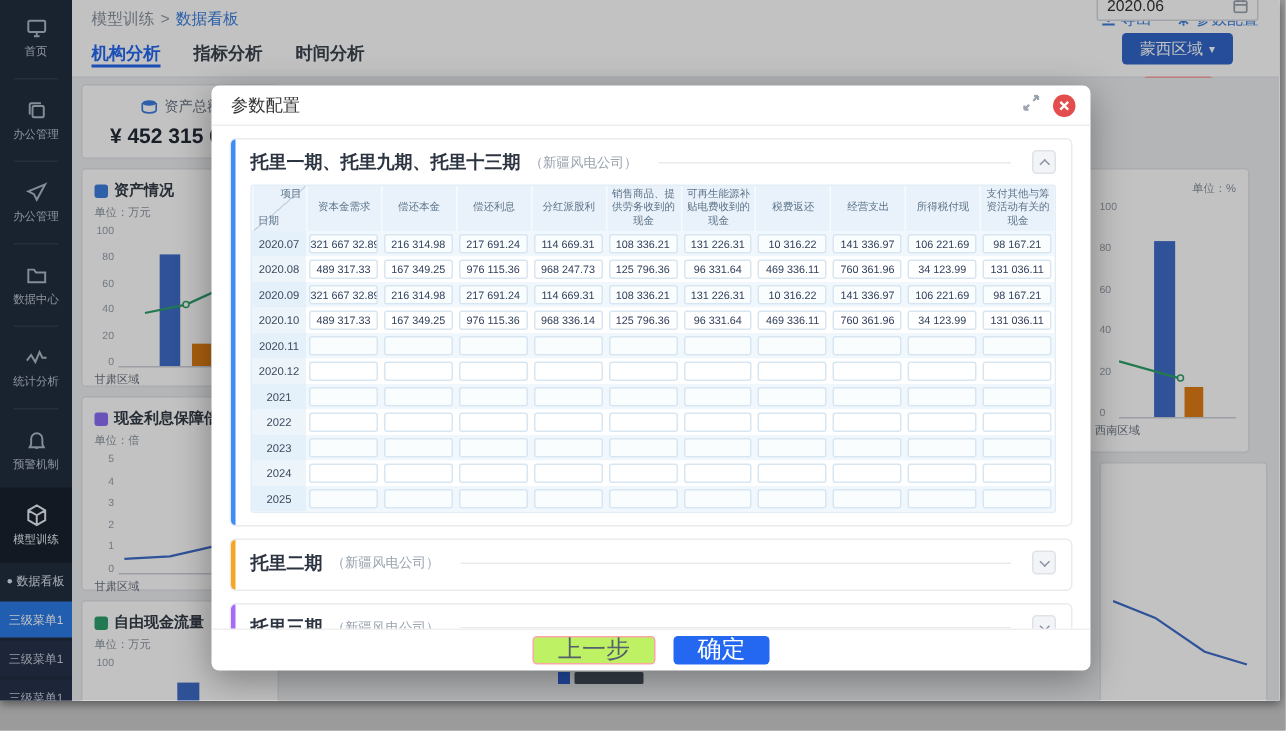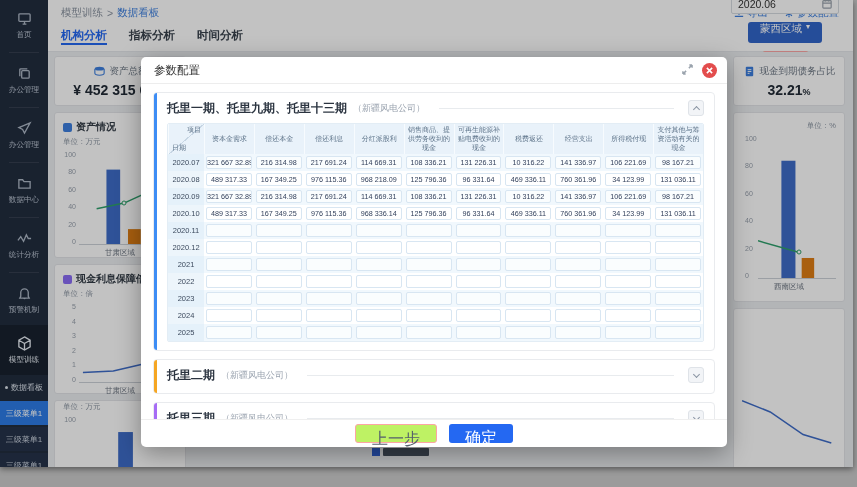--- a/index.html
+++ b/index.html
@@ -29,21 +29,21 @@
   .top-actions .act { display:flex; align-items:center; gap:3px; cursor:pointer;text-align:right; }
   .top-actions svg { width:10px; height:10px; stroke:#3d7fde; fill:none; stroke-width:1.5; }
   .tabbar { height:30px; display:flex; align-items:center; justify-content:space-between; padding:0 14px 0 13px; border-bottom:1px solid #e4e6ea; }
   .tabs { display:flex; gap:22px; height:100%;align-items:center; }
   .tab { font-size:11.5px; color:#3a434e; display:flex; align-items:center; cursor:pointer; border-bottom:2px solid transparent; font-weight:bold; }
   .tab.active { color:#2468f2; border-bottom-color:#2468f2; }
   .filters { display:flex; align-items:center; gap:8px;flex-direction:column; }
   .f-label { font-size:10.5px; color:#5a6572; }
   .time-input { width:108px; height:20px; border:1px solid #d5dae0; border-radius:2px; background:#fff; display:flex; align-items:center; justify-content:space-between; padding:0 6px; font-size:10.5px; color:#333; cursor:text; }
   .time-input svg { width:10px; height:10px; stroke:#9aa3ad; fill:none; stroke-width:1.4; }
-  .btn { height:21px; border-radius:3px; font-size:10.5px; display:flex; align-items:flex-start; justify-content:center; padding:0 12px; cursor:pointer; }
+  .btn { height:21px; border-radius:3px; font-size:10.5px; display:flex; align-items:center; justify-content:center; padding:0 12px; cursor:pointer; }
   .btn-region { background:#3166c9; color:#fff; gap:4px; }
   .btn-plain { background:#bef264; color:#55606c; border:1px solid #fca5a5; }
   .btn-primary { background:#2468f2; color:#fff; }
   .caret { font-size:8px; }
 
   
   .dashboard { position:absolute; left:0; top:52px; width:805px; height:415px; background:#eceef1; }
   .card { position:absolute; background:#fff; border:1px solid #e2e4e8; border-radius:3px; }
   .stat-card { display:flex; flex-direction:column; align-items:center; justify-content:center; gap:4px; }
   .stat-title { display:flex; align-items:center; gap:4px; font-size:9.5px; color:#6b7683; }
@@ -55,21 +55,21 @@
   .unit { font-size:7.5px; color:#8a94a1; padding:1px 8px 2px; }
   .unit.right { text-align:right; }
   .mini-chart { padding:2px 8px 4px; }
   .mini-wrap { display:flex; }
   .mini-wrap.right { flex-direction:row-reverse; }
   .yticks { display:flex; flex-direction:column; justify-content:space-between; font-size:7px; color:#98a1ad; width:16px; text-align:right; padding-right:3px; }
   .mini-wrap.right .yticks { text-align:left; padding:0 0 0 3px; }
   .plot { flex:1; position:relative; border-bottom:1px solid #ccd1d8; }
   .plot svg { position:absolute; inset:0; width:100%; height:100%; }
   .plot .dot { position:absolute; width:5px; height:5px; border:1.5px solid #2fa06c; background:#fff; border-radius:50%; transform:translate(-50%,-50%); }
-  .xlabel { text-align:center; font-size:7.5px; color:#6b7480; padding-top:3px; }
+  .xlabel { font-size:7.5px; color:#6b7480; padding-top:3px; }
   .legend-smudge { position:absolute; left:324px; top:396px; display:flex; gap:3px; align-items:center; }
   .legend-smudge .sw { width:8px; height:8px; background:#2d5fd0; }
   .legend-smudge .tx { width:46px; height:8px; background:#454f5c; border-radius:1px; }
 
   
   .overlay { position:absolute; inset:0; background:rgba(0,0,0,.24); z-index:20; }
   .modal { position:absolute; left:141px; top:57px; width:586px; height:390px; background:#fff; border-radius:5px; z-index:30; box-shadow:0 6px 24px rgba(0,0,0,.35); display:flex; flex-direction:column; overflow:hidden; }
   .m-head { height:27px; display:flex; align-items:center; justify-content:space-between; padding:0 10px 0 13px; border-bottom:1px solid #ededed; }
   .m-title { font-size:11.5px; color:#333; }
   .m-icons { display:flex; align-items:center; gap:9px; }
@@ -281,47 +281,41 @@
                   <svg viewBox="0 0 100 100" preserveAspectRatio="none">
                     <polyline points="4,88 35,86 70,76 100,64" fill="none" stroke="#3e6cc8" stroke-width="1.5" vector-effect="non-scaling-stroke"></polyline>
                   </svg>
                 </div>
               </div>
               <div class="xlabel">甘肃区域</div>
             </div>
         </div>
 
         <div class="card" style="left:6px;top:348px;width:132px;height:120px;">
+          <div class="card-head">
+              <span class="ci" style="background:#2fa06c"></span>
+              <span>自由现金流量</span>
+            </div>
           <div class="unit">单位：万元</div>
           <div class="mini-chart" style="height:80px;">
               <div class="mini-wrap" style="height: 100%;">
                 <div class="yticks">
                   <span>100</span>
                 </div>
                 <div class="plot">
                   <svg viewBox="0 0 100 100" preserveAspectRatio="none">
                     <rect x="40" y="22" width="15" height="78" fill="#3e6cc8"></rect>
                   </svg>
                 </div>
               </div>
             </div>
         </div>
 
-        <div class="card stat-card" style="right:8px;top:4px;width:112px;height:50px;">
-          <div class="stat-title">
-            <svg viewBox="0 0 14 14">
-                <rect x="3" y="2" width="8" height="10" rx="1" fill="#3d7fde"></rect>
-                <path d="M5 5h4M5 7h4M5 9h2" stroke="#fff" stroke-width="1"></path>
-              </svg>
-            <span>现金到期债务占比</span>
-          </div>
-          <div class="stat-value"><span>32.21</span><span class="pct">%</span></div>
-        </div>
-
-        <div class="card" style="right:8px;top:60px;width:112px;height:190px;">
+
+        <div class="card" style="right:20px;top:60px;width:112px;height:190px;">
           <div class="unit right" style="padding-top:8px;">单位：%</div>
           <div class="mini-chart" style="height:150px;">
               <div class="mini-wrap right" style="height: 100%;">
                 <div class="plot">
                   <svg viewBox="0 0 100 100" preserveAspectRatio="none">
                     <rect x="30" y="18" width="18" height="82" fill="#3e6cc8"></rect>
                     <rect x="56" y="86" width="16" height="14" fill="#de7e14"></rect>
                     <polyline points="0,74 52,82" fill="none" stroke="#2fa06c" stroke-width="1.5" vector-effect="non-scaling-stroke"></polyline>
                   </svg>
                   <span class="dot" style="left: 52%; top: 82%; border-color: rgb(47, 160, 108);"></span>
@@ -445,21 +439,21 @@
                   <div class="vcell">
                     <div class="cell-box">489 317.33</div>
                   </div>
                   <div class="vcell">
                     <div class="cell-box">167 349.25</div>
                   </div>
                   <div class="vcell">
                     <div class="cell-box">976 115.36</div>
                   </div>
                   <div class="vcell">
-                    <div class="cell-box">968 218.09</div>
+                    <div class="cell-box">968 247.73</div>
                   </div>
                   <div class="vcell">
                     <div class="cell-box">125 796.36</div>
                   </div>
                   <div class="vcell">
                     <div class="cell-box">96 331.64</div>
                   </div>
                   <div class="vcell">
                     <div class="cell-box">469 336.11</div>
                   </div>

